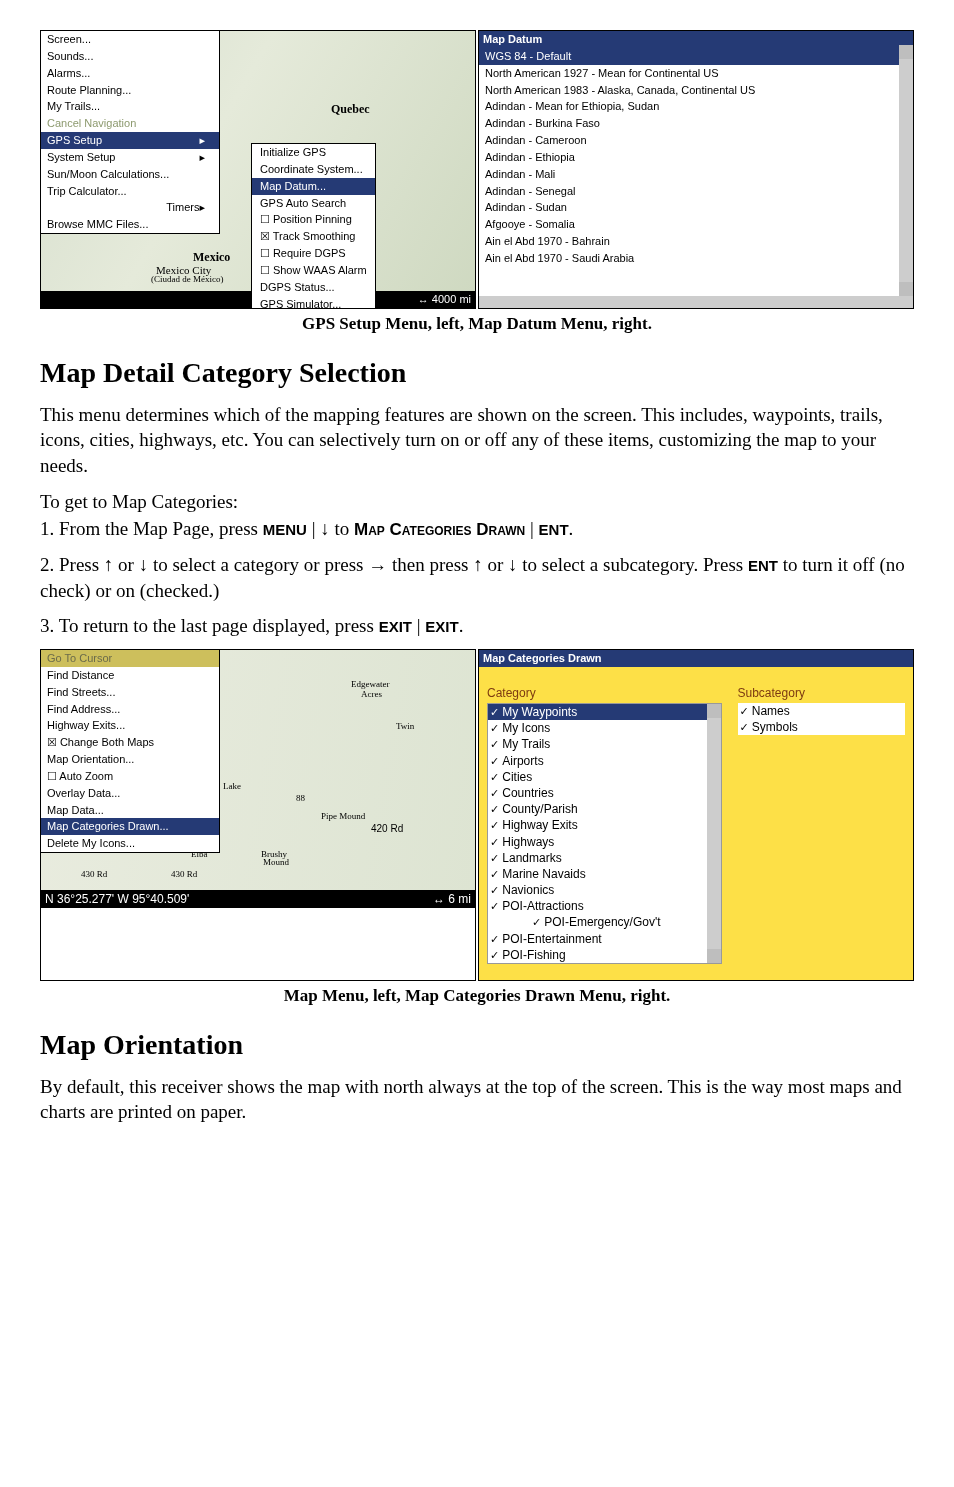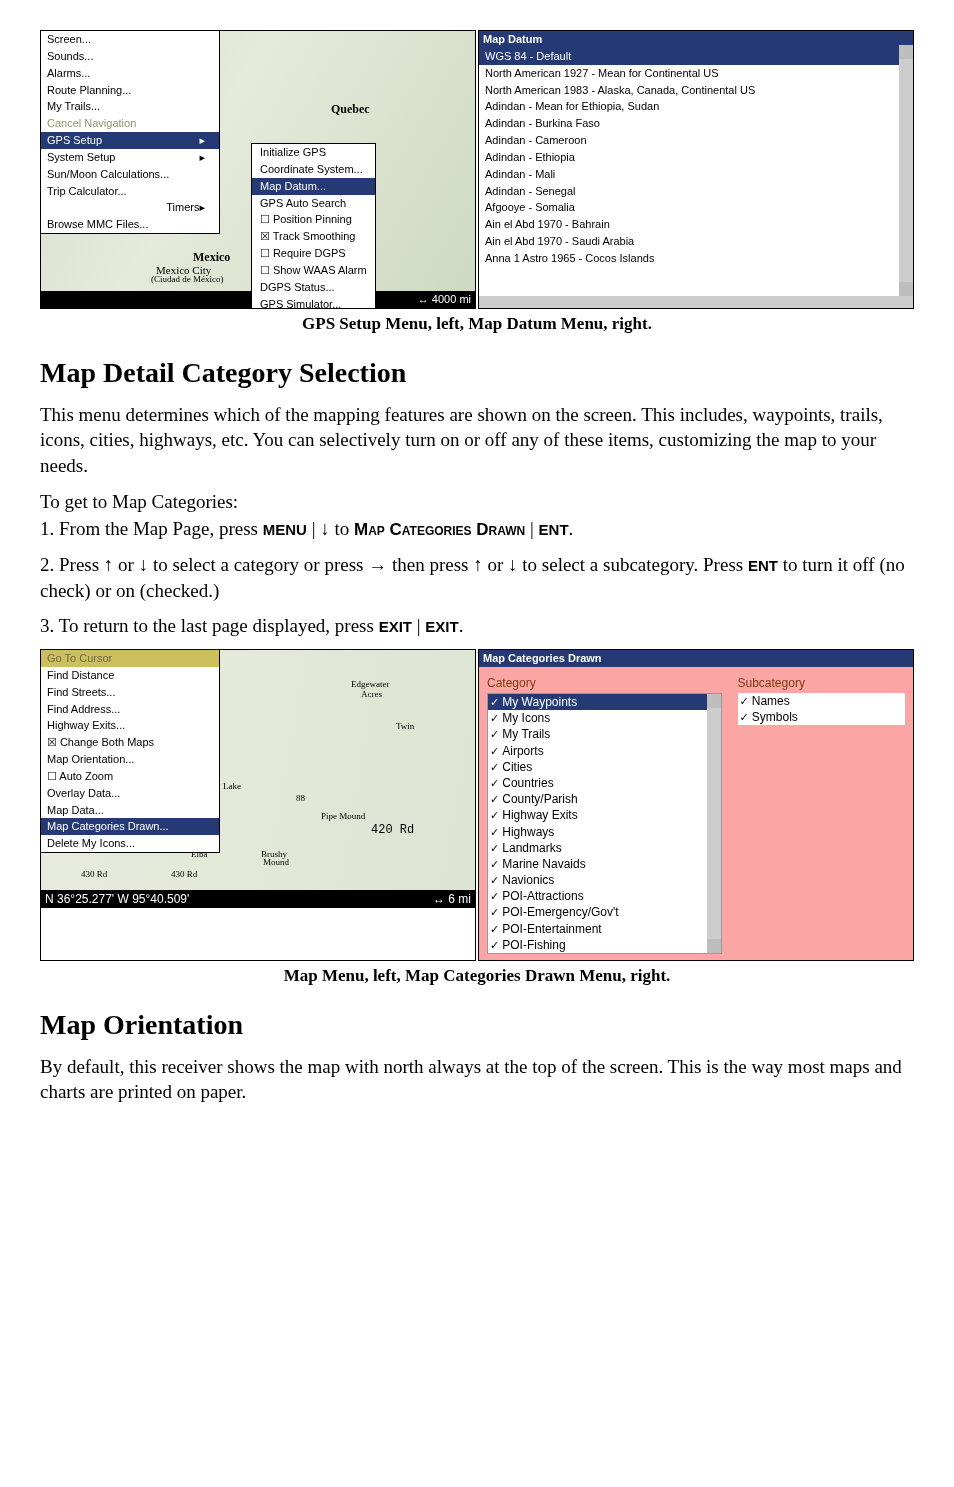--- a/index.html
+++ b/index.html
@@ -11,21 +11,21 @@
 .menu-item{padding:1px 6px;white-space:nowrap}
 .hl{background:#253a75;color:#fff}
 .title-bar{background:#253a75;color:#fff;font-size:11px;padding:1px 4px;font-weight:bold}
 .map-bg{background:linear-gradient(120deg,#d7dfce 0%,#e5eada 40%,#cfd9c1 100%);position:relative;height:260px}
 .status-bar{background:#000;color:#fff;font-size:11px;padding:1px 4px;display:flex;justify-content:flex-end}
 .sub-menu{position:absolute;top:112px;left:210px;background:#fff;border:1px solid #000;font-size:11px;z-index:3}
 .sub-menu div{padding:1px 8px}
 .scroll{position:absolute;right:0;top:14px;bottom:12px;width:14px;background:#cdcdcd}
 .scroll .up,.scroll .dn{height:14px;background:#bebebe}
 .datum-list{padding:0;max-height:232px;overflow:hidden}
-.cat-panel{display:flex;gap:16px;padding:6px 8px;background:#fca5a5}
+.cat-panel{display:flex;gap:16px;padding:16px 8px;background:#fde047}
 .cat-col{flex:1}
 .cat-head{color:#7d3b11;font-size:12px;padding:2px 0}
 .cat-list{background:#fff;padding:0}
 .cat-list div{padding:0 2px;font-size:12px}
 .chk::before{content:"✓ ";font-size:11px}
 .small-status{background:#000;color:#fff;font-size:12px;padding:1px 4px;display:flex;justify-content:space-between}
 .float-menu{position:absolute;top:0;left:0;background:#fff;border-right:1px solid #000;border-bottom:1px solid #000;z-index:2;width:178px}
 .labeled-sc{display:inline-block;font-family:Arial,Helvetica,sans-serif;font-size:15px}
 .sc{font-variant:small-caps}
 </style>
@@ -75,24 +75,24 @@
     <div class="datum-list" id="fig1-datum">
         <div class="menu-item hl" style="padding-right: 18px;">WGS 84 - Default</div>
         <div class="menu-item" style="padding-right: 18px;">North American 1927 - Mean for Continental US</div>
         <div class="menu-item" style="padding-right: 18px;">North American 1983 - Alaska, Canada, Continental US</div>
         <div class="menu-item" style="padding-right: 18px;">Adindan - Mean for Ethiopia, Sudan</div>
         <div class="menu-item" style="padding-right: 18px;">Adindan - Burkina Faso</div>
         <div class="menu-item" style="padding-right: 18px;">Adindan - Cameroon</div>
         <div class="menu-item" style="padding-right: 18px;">Adindan - Ethiopia</div>
         <div class="menu-item" style="padding-right: 18px;">Adindan - Mali</div>
         <div class="menu-item" style="padding-right: 18px;">Adindan - Senegal</div>
+        <div class="menu-item" style="padding-right: 18px;">Adindan - Sudan</div>
         <div class="menu-item" style="padding-right: 18px;">Afgooye - Somalia</div>
         <div class="menu-item" style="padding-right: 18px;">Ain el Abd 1970 - Bahrain</div>
         <div class="menu-item" style="padding-right: 18px;">Ain el Abd 1970 - Saudi Arabia</div>
-        <div class="menu-item" style="padding-right: 18px;">Anna 1 Astro 1965 - Cocos Islands</div>
       </div>
     <div class="scroll">
         <div class="up"></div>
         <div class="dn" style="position:absolute;bottom:0;width:100%"></div>
       </div>
     <div style="position:absolute;bottom:0;left:0;right:0;height:12px;background:#cdcdcd"></div>
   </div>
 </div>
 <h3>GPS Setup Menu, left, Map Datum Menu, right.</h3>
 
@@ -125,21 +125,21 @@
           <div class="menu-item">Map Data...</div>
           <div class="menu-item hl">Map Categories Drawn...</div>
           <div class="menu-item">Delete My Icons...</div>
         </div>
       <span style="position:absolute;left:310px;top:28px;font-family:serif;font-size:9px">Edgewater</span>
       <span style="position:absolute;left:320px;top:38px;font-family:serif;font-size:9px">Acres</span>
       <span style="position:absolute;left:355px;top:70px;font-family:serif;font-size:9px">Twin</span>
       <span style="position:absolute;left:182px;top:130px;font-family:serif;font-size:9px">Lake</span>
       <span style="position:absolute;left:255px;top:142px;font-family:serif;font-size:9px">88</span>
       <span style="position:absolute;left:280px;top:160px;font-family:serif;font-size:9px">Pipe Mound</span>
-      <span style="position:absolute;left:330px;top:172px;font-family:Liberation Mono, monospace;font-size:12px">420 Rd</span>
+      <span style="position:absolute;left:330px;top:172px;font-family:Liberation Sans, sans-serif;font-size:10px">420 Rd</span>
       <span style="position:absolute;left:150px;top:198px;font-family:serif;font-size:9px">Elba</span>
       <span style="position:absolute;left:220px;top:198px;font-family:serif;font-size:9px">Brushy</span>
       <span style="position:absolute;left:222px;top:206px;font-family:serif;font-size:9px">Mound</span>
       <span style="position:absolute;left:40px;top:218px;font-family:serif;font-size:9px">430 Rd</span>
       <span style="position:absolute;left:130px;top:218px;font-family:serif;font-size:9px">430 Rd</span>
     </div>
     <div class="small-status">
       <span>N   36°25.277'    W    95°40.509'</span>
       <span>↔       6 mi</span>
     </div>
@@ -157,21 +157,21 @@
               <div class="chk" style="padding-right: 18px;">Airports</div>
               <div class="chk" style="padding-right: 18px;">Cities</div>
               <div class="chk" style="padding-right: 18px;">Countries</div>
               <div class="chk" style="padding-right: 18px;">County/Parish</div>
               <div class="chk" style="padding-right: 18px;">Highway Exits</div>
               <div class="chk" style="padding-right: 18px;">Highways</div>
               <div class="chk" style="padding-right: 18px;">Landmarks</div>
               <div class="chk" style="padding-right: 18px;">Marine Navaids</div>
               <div class="chk" style="padding-right: 18px;">Navionics</div>
               <div class="chk" style="padding-right: 18px;">POI-Attractions</div>
-              <div class="chk" style="padding-right: 18px;">POI-Emergency/Gov't</div>
+              <div class="chk" style="padding-right: 18px; text-align: center;">POI-Emergency/Gov't</div>
               <div class="chk" style="padding-right: 18px;">POI-Entertainment</div>
               <div class="chk" style="padding-right: 18px;">POI-Fishing</div>
             </div>
           <div class="scroll" style="top:0;bottom:0">
               <div class="up"></div>
               <div class="dn" style="position:absolute;bottom:0;width:100%"></div>
             </div>
         </div>
       </div>
       <div class="cat-col">

